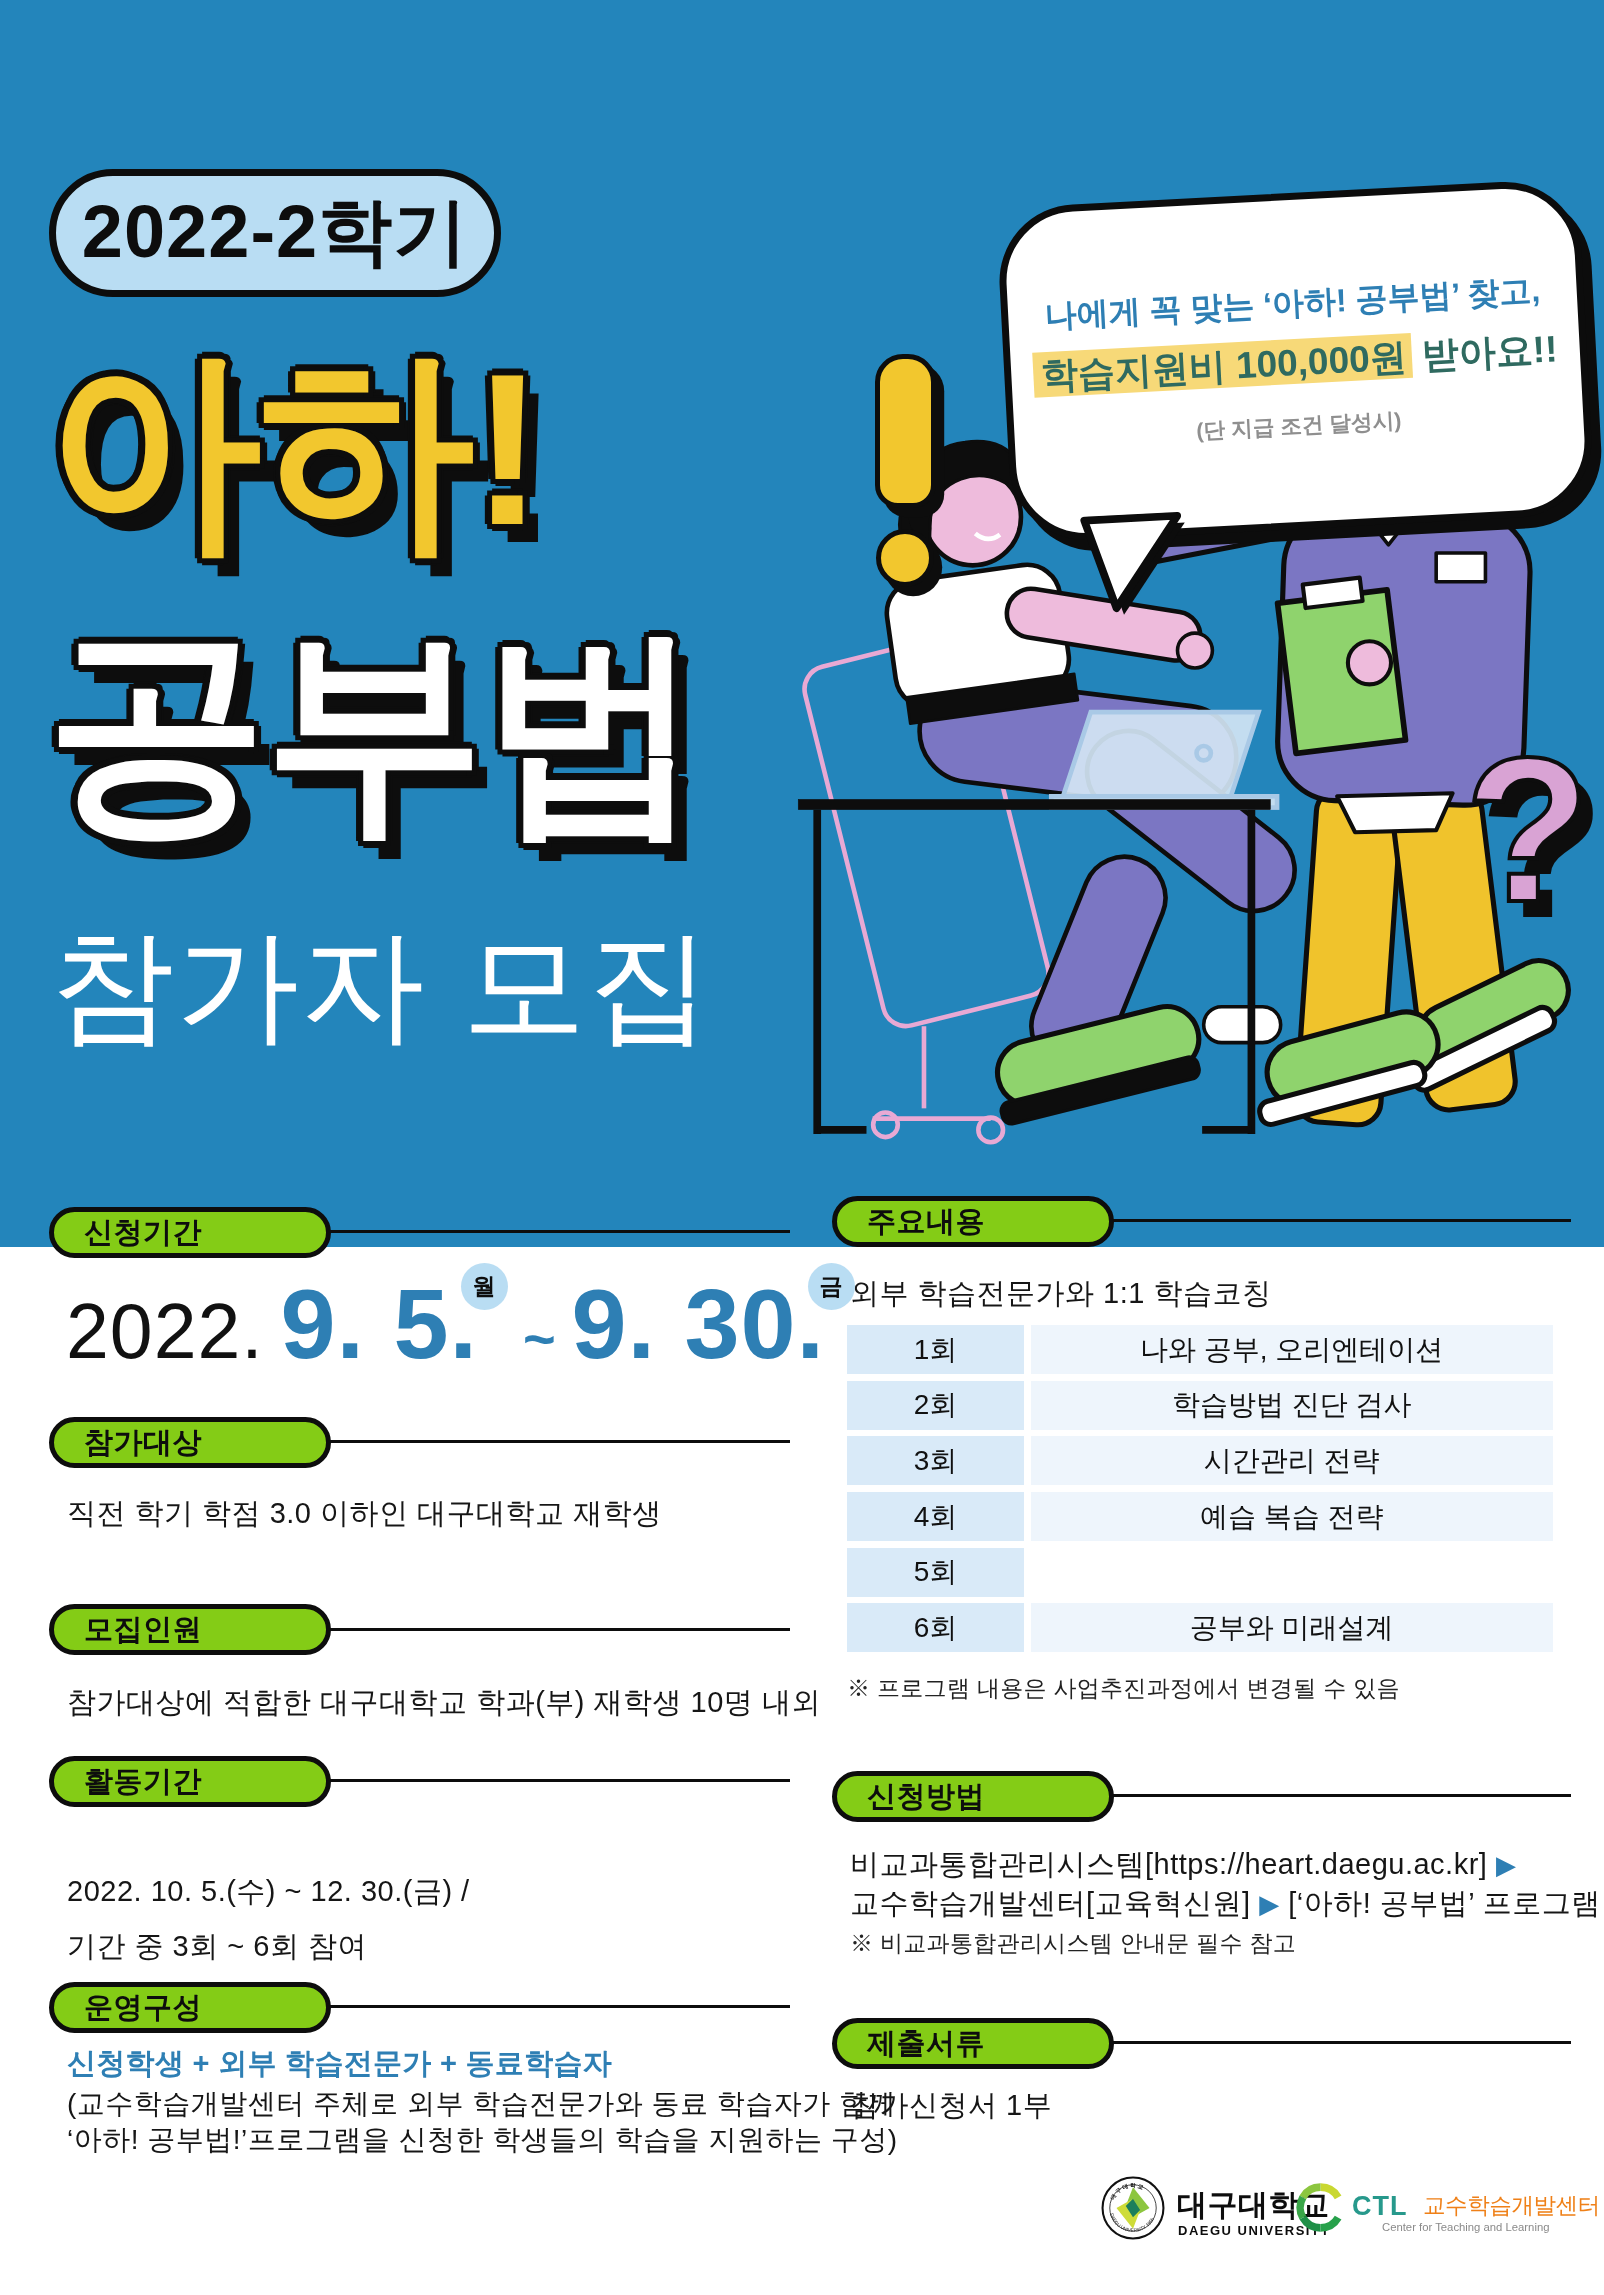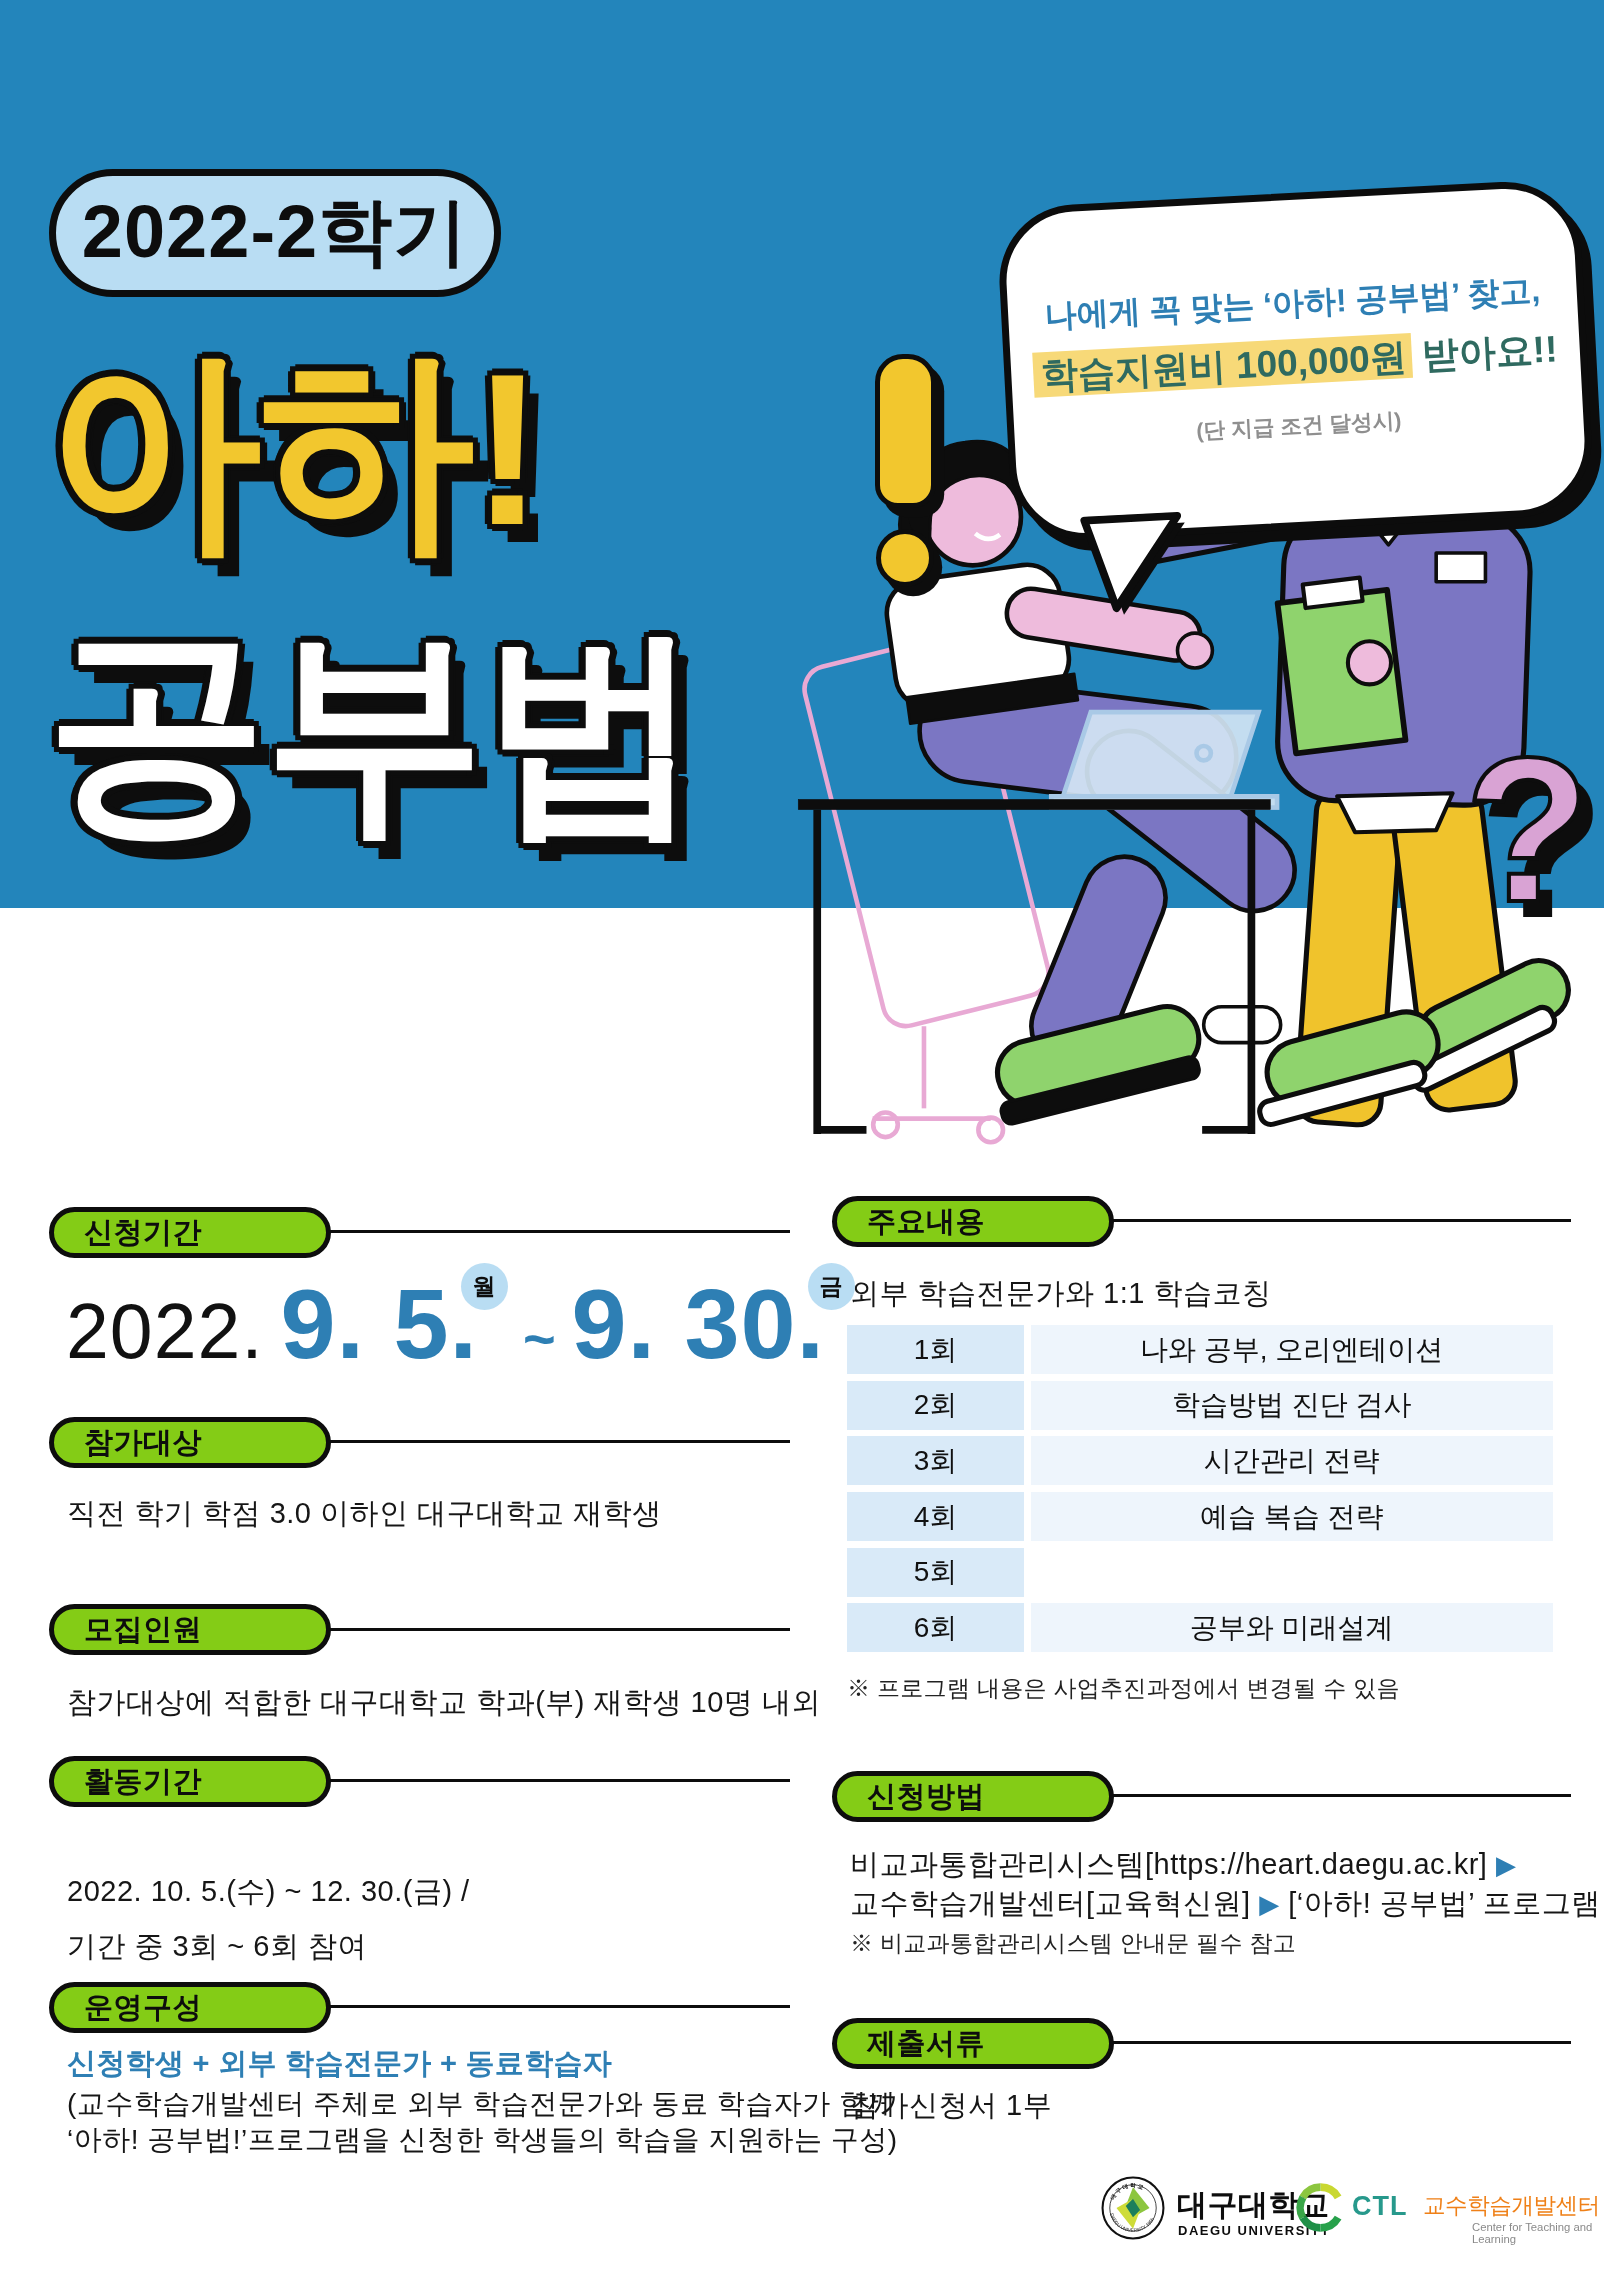--- a/index.html
+++ b/index.html
@@ -2,21 +2,21 @@
 <html style="font-size:8.2px"><head>
 <meta charset="utf-8">
 <style>
   html,body{margin:0;padding:0;}
   body{
     width:1604px;height:2295px;position:relative;background:#ffffff;
     font-family:"Liberation Sans", sans-serif;color:#111;overflow:hidden;
   }
   .abs{position:absolute;}
   
-  .hero{left:0;top:0;width:1604px;height:908px;background:#2385bb;}
+  .hero{left:0;top:0;width:1604px;height:1247px;background:#2385bb;}
   .semester-badge{
     left:49px;top:169px;width:452px;height:128px;background:#b9ddf3;
     border:7.2px solid #0d0d0d;border-radius:72px;box-sizing:border-box;
     display:flex;align-items:center;justify-content:center;
     font-size:74px;font-weight:800;color:#0d0d0d;letter-spacing:1px;z-index:3;
   }
   .chunky{
     font-weight:800;line-height:1;z-index:3;letter-spacing:-3.1px;
     text-shadow:
       -5.1px -5.1px 0 #0d0d0d,5.1px -5.1px 0 #0d0d0d,-5.1px 5.1px 0 #0d0d0d,5.1px 5.1px 0 #0d0d0d,
@@ -314,14 +314,14 @@
   <g fill="none" stroke-width="15">
     <path d="M86.6 32 A40 40 0 0 0 52 12" stroke="#c9d831"></path>
     <path d="M52 12 A40 40 0 0 0 17.4 32" stroke="#8cc63f"></path>
     <path d="M17.4 32 A40 40 0 0 0 17.4 72" stroke="#3aa648"></path>
     <path d="M17.4 72 A40 40 0 0 0 52 92" stroke="#1f8f47"></path>
     <path d="M52 92 A40 40 0 0 0 86.6 72" stroke="#27a14b"></path>
   </g>
 </svg>
 <div class="abs ctl-abbr" style="left:1352px;top:2191px;">CTL</div>
 <div class="abs ctl-kr" style="left:1423px;top:2190px;">교수학습개발센터</div>
-<div class="abs ctl-en" style="left:1472px;top:2221px;">Center for Teaching and Learning</div>
+<div class="abs ctl-en" style="left:1382px;top:2221px;">Center for Teaching and Learning</div>
 
 
 </body></html>

